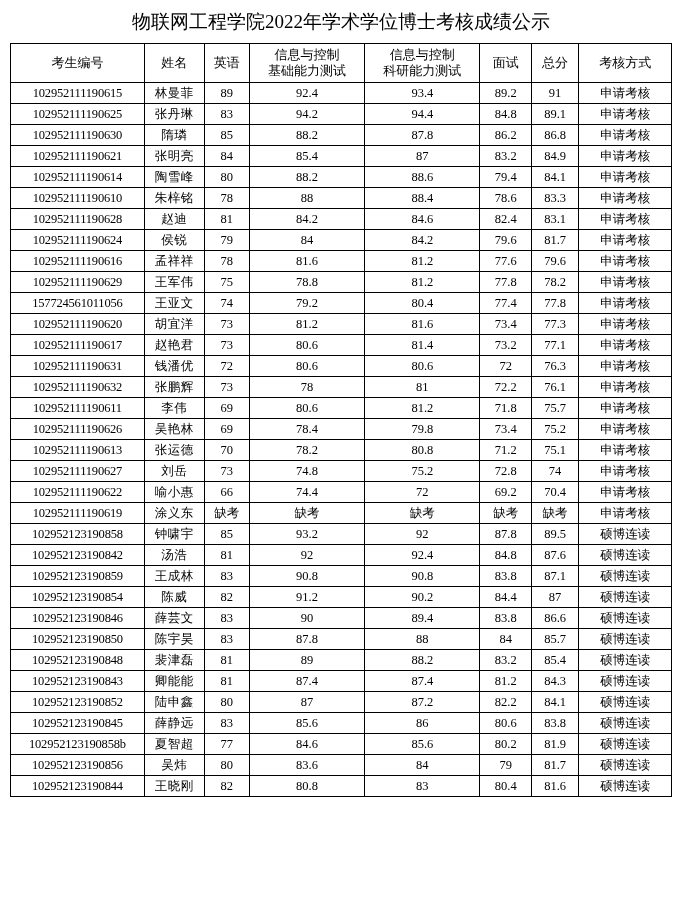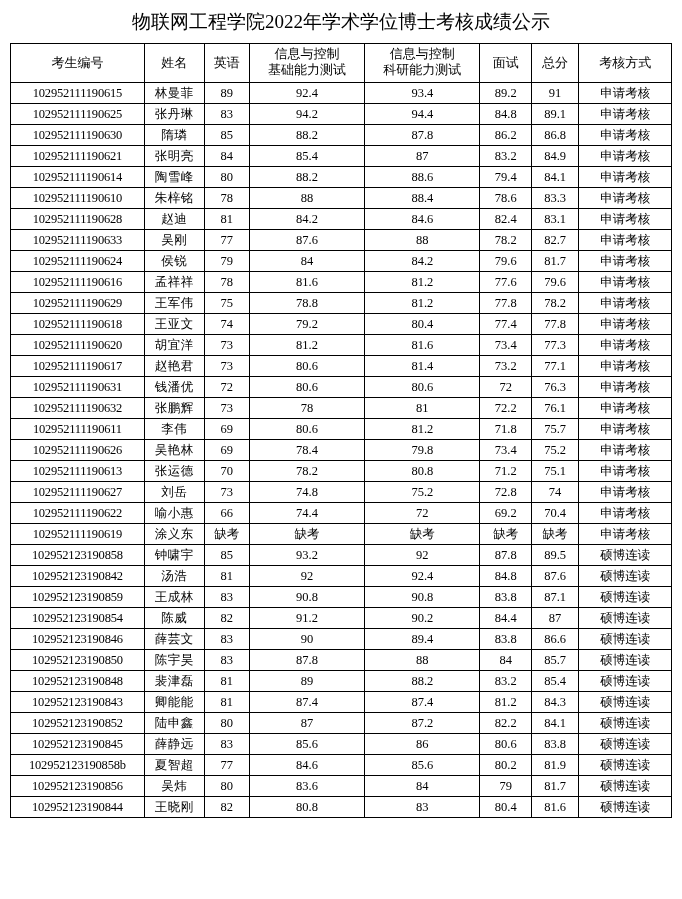--- a/index.html
+++ b/index.html
@@ -45,21 +45,20 @@
     font-family: "Liberation Serif", "DejaVu Serif", serif;
   }
   table.grades thead th {
     font-weight: normal;
     height: 38px;
     font-size: 13px;
   }
   .hdr-two-line span {
     display: block;
     line-height: 16px;
-    font-family: Liberation Mono, monospace;
   }
   col.c-id      { width: 130px; }
   col.c-name    { width: 58px; }
   col.c-eng     { width: 44px; }
   col.c-basic   { width: 112px; }
   col.c-res     { width: 112px; }
   col.c-interview { width: 50px; }
   col.c-total   { width: 46px; }
   col.c-mode    { width: 90px; }
   td.id-cell { font-size: 12.5px; letter-spacing: -0.2px; }
@@ -166,30 +165,20 @@
           <td class="id-cell">102952111190628</td>
           <td class="name-cell">赵迪</td>
           <td>81</td>
           <td>84.2</td>
           <td>84.6</td>
           <td>82.4</td>
           <td>83.1</td>
           <td>申请考核</td>
         </tr>
         <tr>
-          <td class="id-cell">102952111190633</td>
-          <td class="name-cell">吴刚</td>
-          <td>77</td>
-          <td>87.6</td>
-          <td>88</td>
-          <td>78.2</td>
-          <td>82.7</td>
-          <td>申请考核</td>
-        </tr>
-        <tr>
           <td class="id-cell">102952111190624</td>
           <td class="name-cell">侯锐</td>
           <td>79</td>
           <td>84</td>
           <td>84.2</td>
           <td>79.6</td>
           <td>81.7</td>
           <td>申请考核</td>
         </tr>
         <tr>
@@ -206,21 +195,21 @@
           <td class="id-cell">102952111190629</td>
           <td class="name-cell">王军伟</td>
           <td>75</td>
           <td>78.8</td>
           <td>81.2</td>
           <td>77.8</td>
           <td>78.2</td>
           <td>申请考核</td>
         </tr>
         <tr>
-          <td class="id-cell">102952111190618</td>
+          <td class="id-cell">157724561011056</td>
           <td class="name-cell">王亚文</td>
           <td>74</td>
           <td>79.2</td>
           <td>80.4</td>
           <td>77.4</td>
           <td>77.8</td>
           <td>申请考核</td>
         </tr>
         <tr>
           <td class="id-cell">102952111190620</td>

